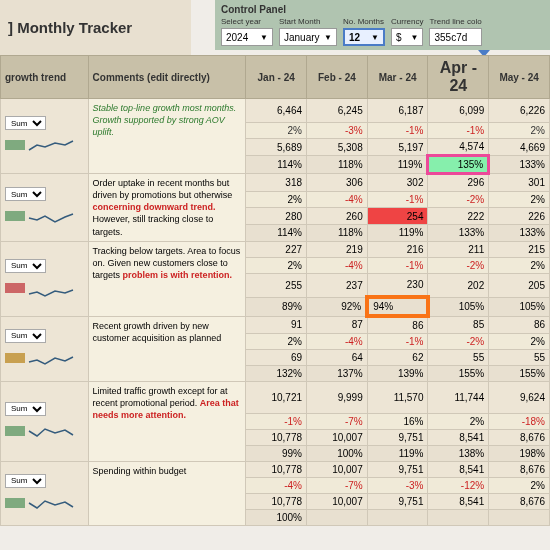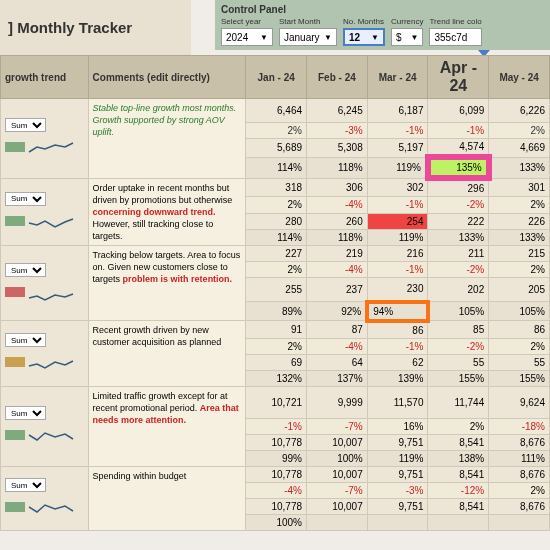--- a/index.html
+++ b/index.html
@@ -136,21 +136,21 @@
           <td style="text-align:right; padding:2px 4px; border:1px solid #d0c8b8; background:#ede5d5;">5,689</td>
           <td style="text-align:right; padding:2px 4px; border:1px solid #d0c8b8; background:#ede5d5;">5,308</td>
           <td style="text-align:right; padding:2px 4px; border:1px solid #d0c8b8; background:#ede5d5;">5,197</td>
           <td style="text-align:right; padding:2px 4px; border:1px solid #d0c8b8; background:#ede5d5;">4,574</td>
           <td style="text-align:right; padding:2px 4px; border:1px solid #d0c8b8; background:#ede5d5;">4,669</td>
         </tr>
         <tr>
           <td style="text-align:right; padding:2px 4px; border:1px solid #d0c8b8; background:#e8e0d0;">114%</td>
           <td style="text-align:right; padding:2px 4px; border:1px solid #d0c8b8; background:#e8e0d0;">118%</td>
           <td style="text-align:right; padding:2px 4px; border:1px solid #d0c8b8; background:#e8e0d0;">119%</td>
-          <td style="text-align:right; padding:2px 4px; border:6px solid #ec4899; background:#bef264;">135%</td>
+          <td style="text-align:right; padding:2px 4px; border:3px solid #ec4899; background:#86efac;">135%</td>
           <td style="text-align:right; padding:2px 4px; border:1px solid #d0c8b8; background:#e8e0d0;">133%</td>
         </tr>
 
         <tr style="background:#ede5d5;">
           <td style="padding:2px; border:1px solid #d0c8b8;" rowspan="4">
             <div style="display:flex; flex-direction:column; gap:2px; align-items:flex-start; padding:2px;">
               <div style="display:flex; align-items:center; gap:3px;">
                 <select style="font-size:8px; border:1px solid #aaa; background:white; height:14px; padding:0 1px;">
                   <option>Sum</option>
                 </select>
@@ -325,21 +325,21 @@
           <td style="text-align:right; padding:2px 4px; border:1px solid #d0c8b8; background:#ede5d5;">10,007</td>
           <td style="text-align:right; padding:2px 4px; border:1px solid #d0c8b8; background:#ede5d5;">9,751</td>
           <td style="text-align:right; padding:2px 4px; border:1px solid #d0c8b8; background:#ede5d5;">8,541</td>
           <td style="text-align:right; padding:2px 4px; border:1px solid #d0c8b8; background:#ede5d5;">8,676</td>
         </tr>
         <tr>
           <td style="text-align:right; padding:2px 4px; border:1px solid #d0c8b8; background:#e8e0d0;">99%</td>
           <td style="text-align:right; padding:2px 4px; border:1px solid #d0c8b8; background:#e8e0d0;">100%</td>
           <td style="text-align:right; padding:2px 4px; border:1px solid #d0c8b8; background:#e8e0d0;">119%</td>
           <td style="text-align:right; padding:2px 4px; border:1px solid #d0c8b8; background:#e8e0d0;">138%</td>
-          <td style="text-align:right; padding:2px 4px; border:1px solid #d0c8b8; background:#e8e0d0;">111%</td>
+          <td style="text-align:right; padding:2px 4px; border:1px solid #d0c8b8; background:#e8e0d0;">198%</td>
         </tr>
 
         <tr style="background:#ede5d5;">
           <td style="padding:2px; border:1px solid #d0c8b8;" rowspan="4">
             <div style="display:flex; flex-direction:column; gap:2px; align-items:flex-start; padding:2px;">
               <div style="display:flex; align-items:center; gap:3px;">
                 <select style="font-size:8px; border:1px solid #aaa; background:white; height:14px; padding:0 1px;">
                   <option>Sum</option>
                 </select>
               </div>

